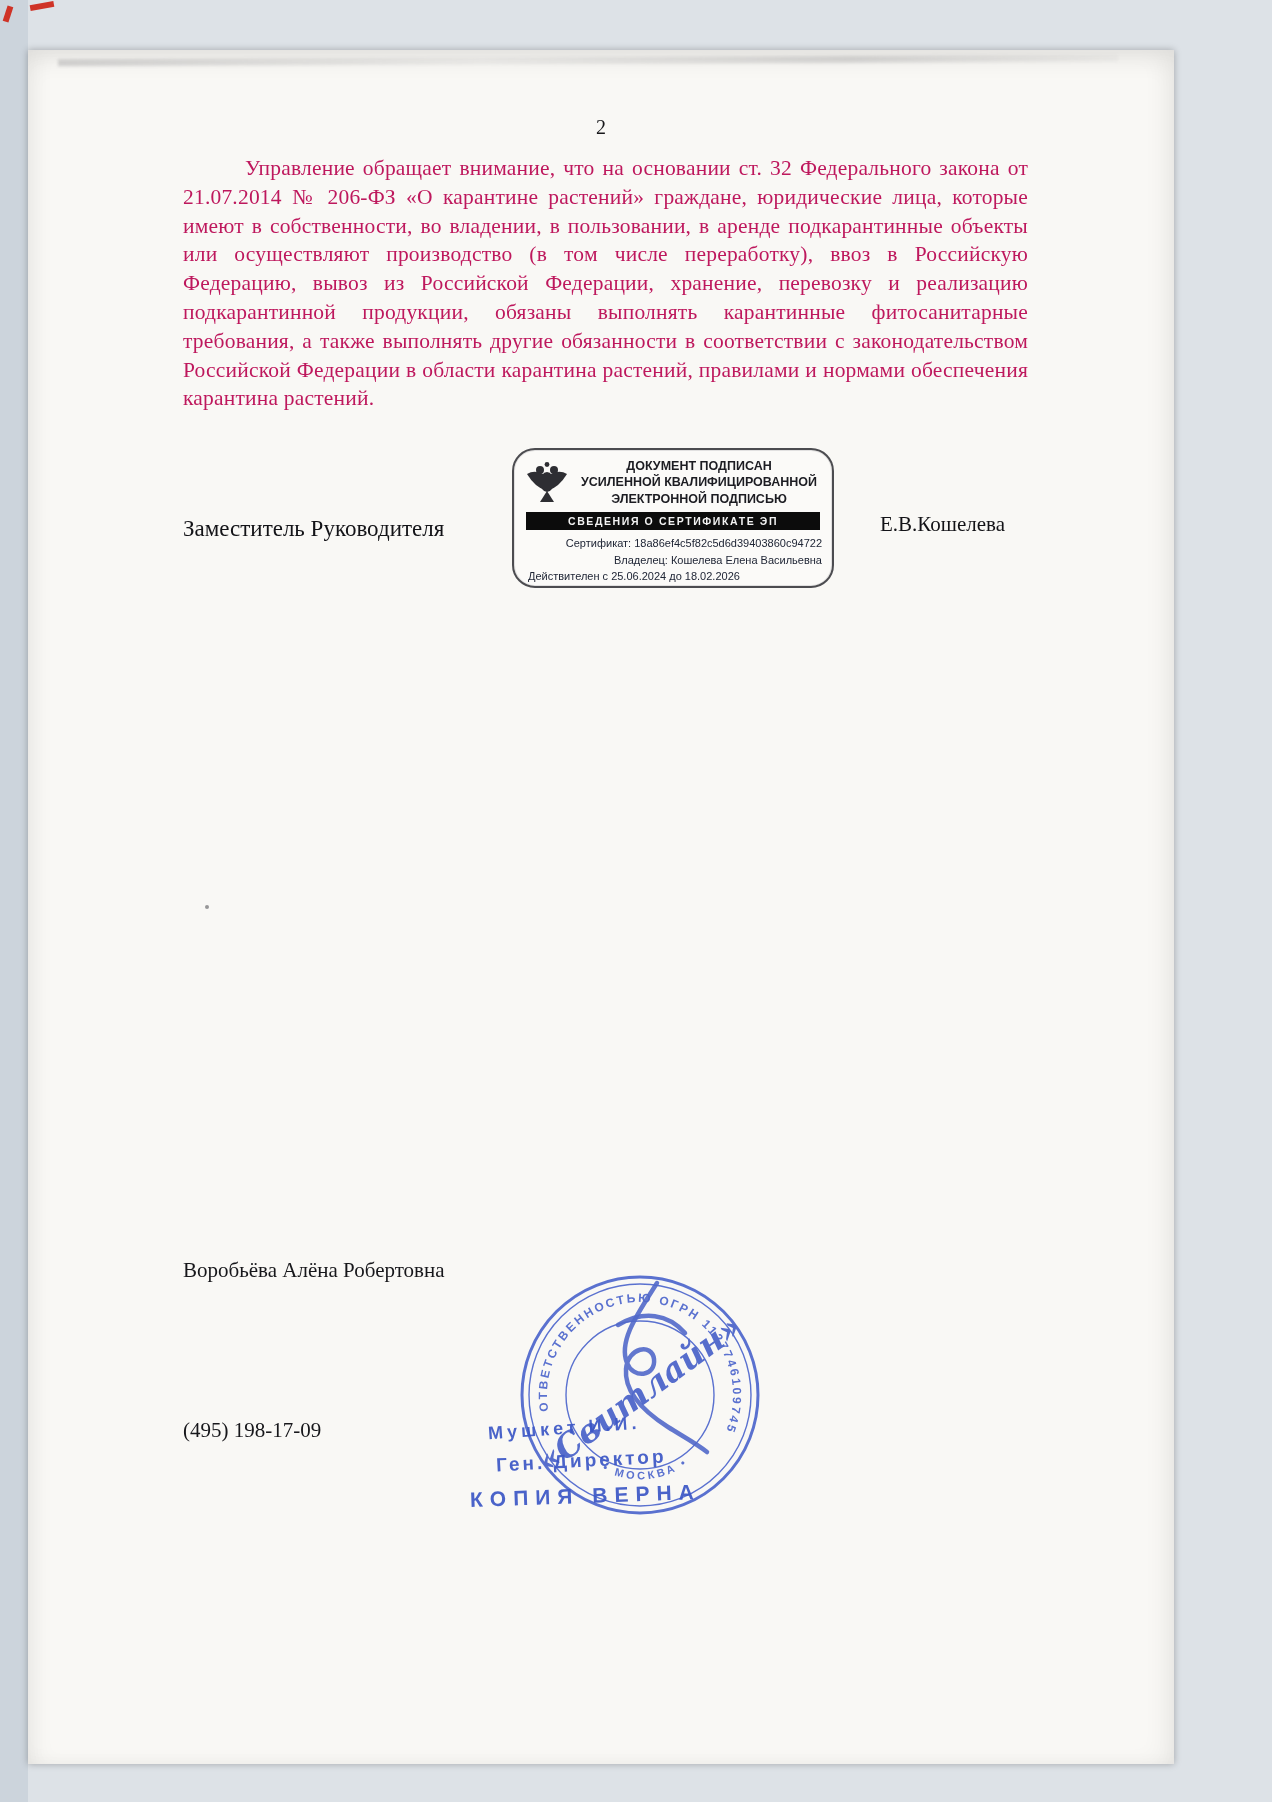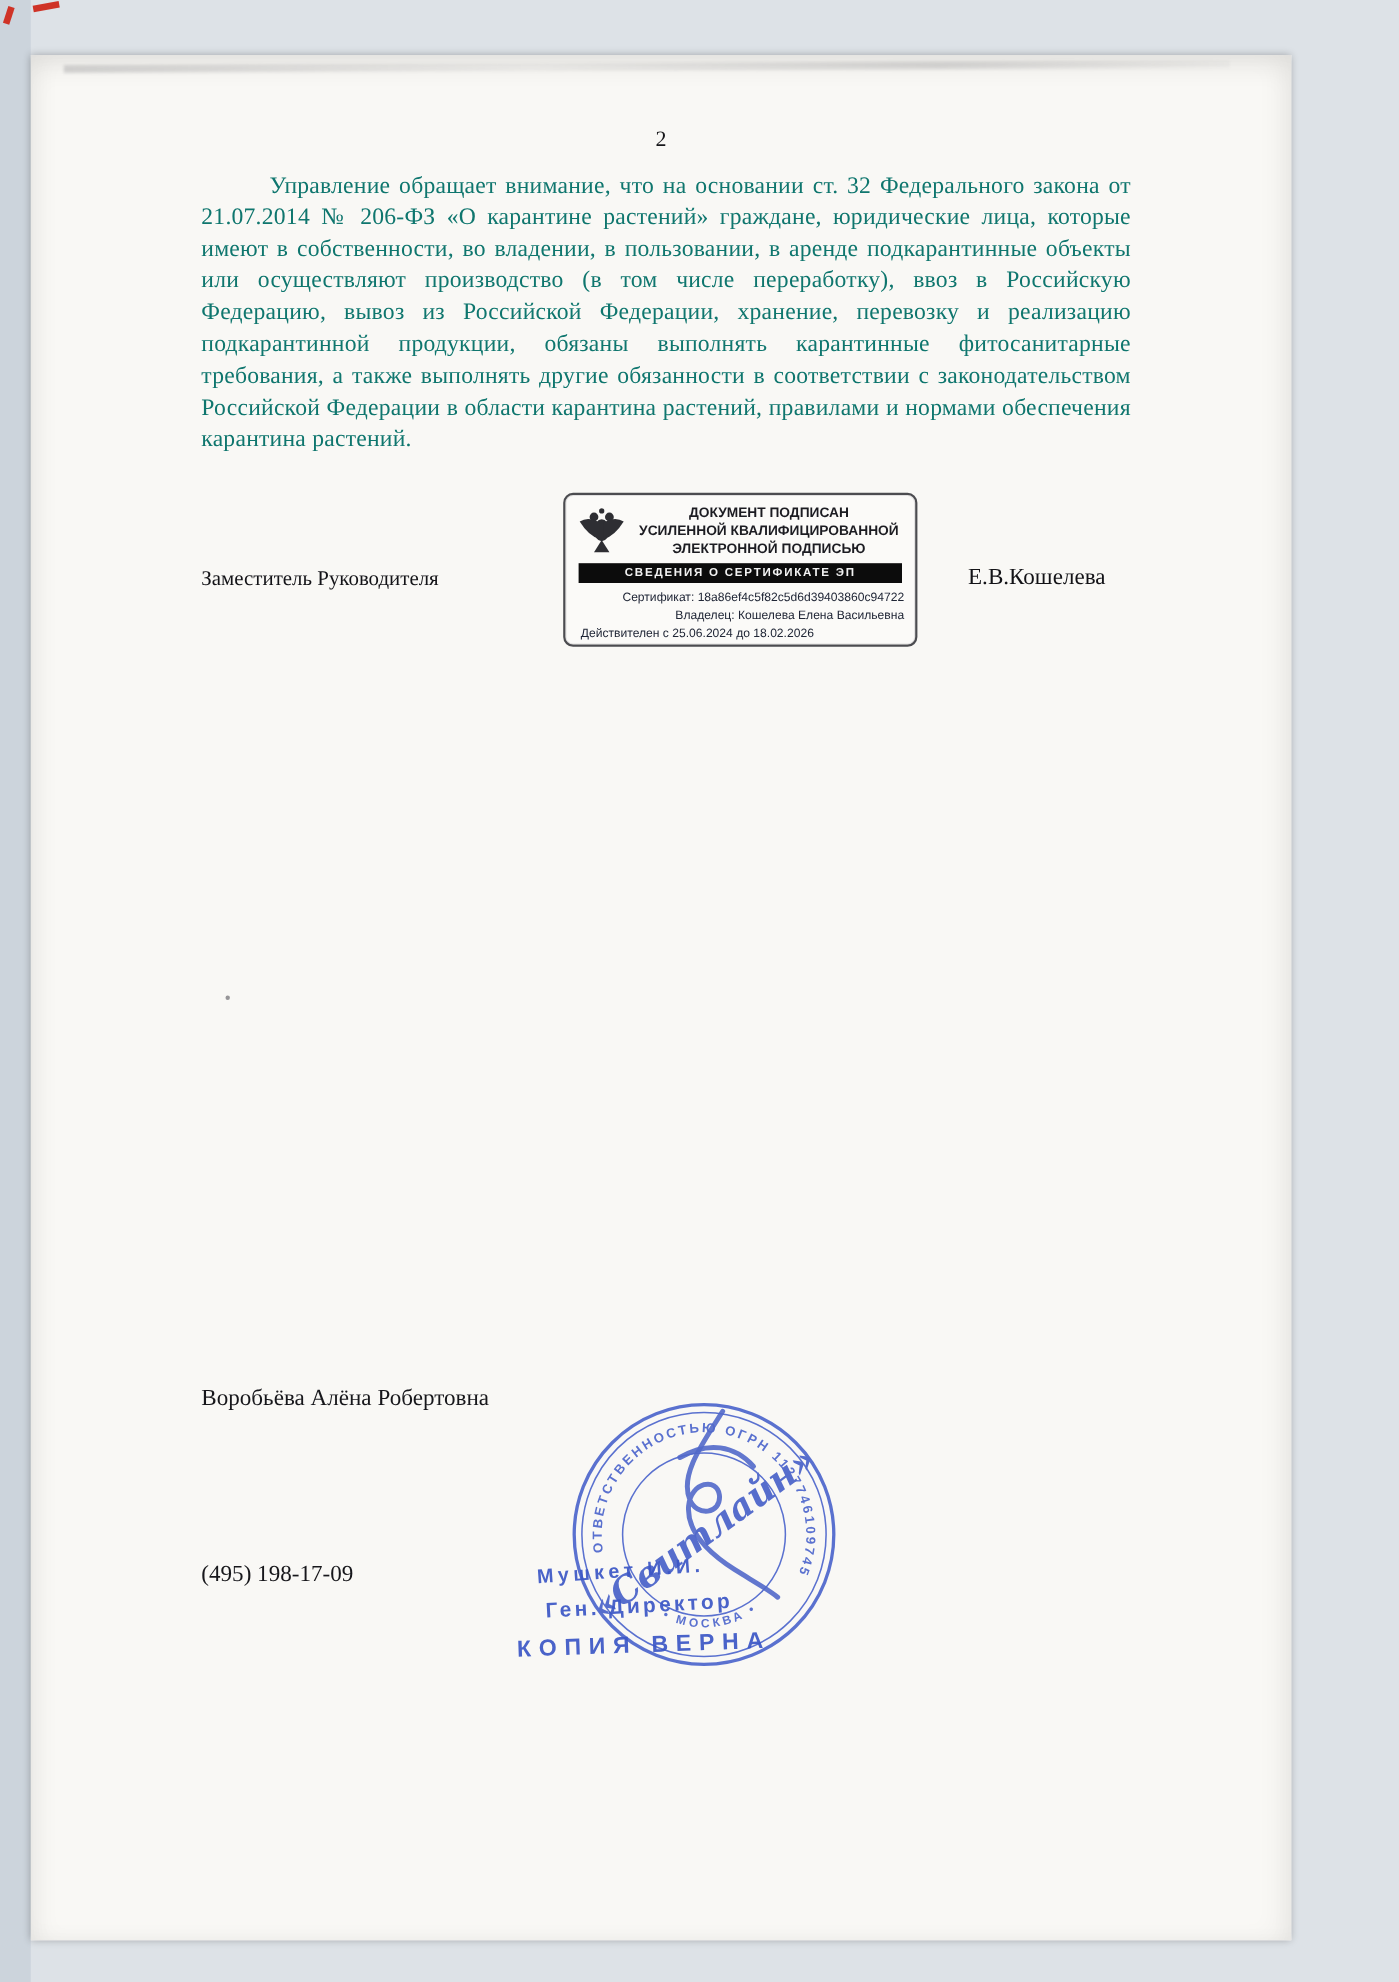--- a/index.html
+++ b/index.html
@@ -21,34 +21,34 @@
   }
   .reg-mark{position:absolute;background:#cf3327;}
   .reg-mark.m1{left:30px;top:3px;width:24px;height:6px;transform:rotate(-10deg);}
   .reg-mark.m2{left:5px;top:6px;width:6px;height:16px;transform:rotate(18deg);}
   .page-number{
     position:absolute;top:66px;left:0;width:100%;text-align:center;
     font-size:20px;color:#17171a;
   }
   .paragraph{
     position:absolute;left:155px;top:104px;width:845px;margin:0;
-    font-size:21.5px;line-height:28.8px;color:#0f766e;
+    font-size:21.5px;line-height:28.8px;color:#be185d;
     text-align:justify;text-indent:62px;font-weight:500;
     letter-spacing:.2px;
   }
   
   .position-title{
-    position:absolute;left:155px;top:466px;font-size:19px;color:#131317;white-space:nowrap;
+    position:absolute;left:155px;top:466px;font-size:23px;color:#131317;white-space:nowrap;
   }
   .signer-name{
     position:absolute;left:852px;top:462px;font-size:21px;color:#131317;white-space:nowrap;
   }
   .stamp-box{
     position:absolute;left:484px;top:398px;width:322px;height:140px;
-    border:2px solid #4c4c50;border-radius:9px;background:rgba(255,255,255,.35);
+    border:2px solid #4c4c50;border-radius:23px;background:rgba(255,255,255,.35);
     box-shadow:inset 0 0 0 1px rgba(80,80,85,.15);
     font-family:"Liberation Sans", sans-serif;
     padding:8px 10px;box-sizing:border-box;
   }
   .stamp-head{display:flex;align-items:center;}
   .emblem{width:46px;height:44px;flex:0 0 46px;margin-right:6px;}
   .emblem svg{width:100%;height:100%;fill:#2e2e33;}
   .stamp-title{flex:1;text-align:center;font-size:12.5px;font-weight:600;color:#1c1c22;line-height:1.3;}
   .stamp-banner{
     margin:5px 2px 6px;background:#0c0c0c;color:#f2f2f2;

